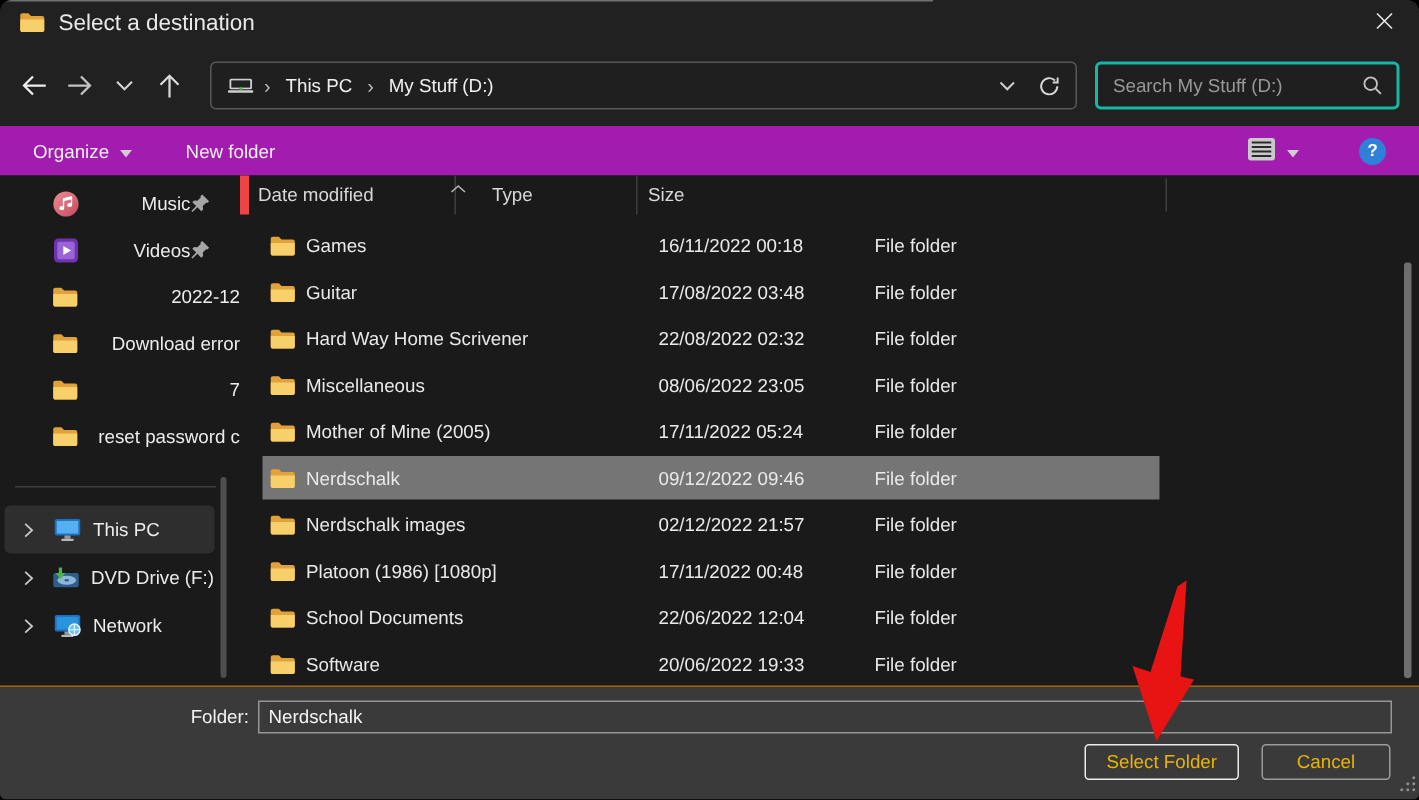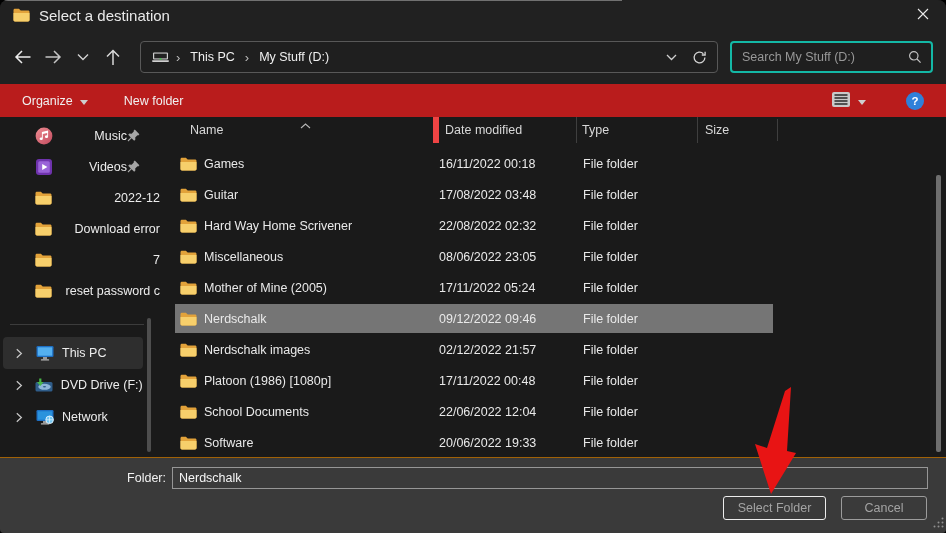--- a/index.html
+++ b/index.html
@@ -24,21 +24,21 @@
   .crumb-sep{color:#bdbdbd;font-size:13px;margin:0 7px;}
   .crumb{background:transparent;border:none;color:#f0f0f0;font-size:12.5px;font-family:inherit;cursor:pointer;padding:2px 3px;}
   .addr-right{margin-left:auto;display:flex;align-items:center;}
   .addr-btn{width:28px;height:28px;background:transparent;border:none;display:flex;align-items:center;justify-content:center;cursor:pointer;}
   .addr-btn.last{margin-right:4px;}
   .searchbox{position:absolute;left:730px;top:11px;width:203px;height:32px;border:2px solid #14b8a6;border-radius:4px;background:#1f1f1f;display:flex;align-items:center;}
   .searchbox input{flex:1;min-width:0;background:transparent;border:none;outline:none;color:#e9e9e9;font-size:12.5px;font-family:inherit;padding-left:10px;}
   .searchbox input::placeholder{color:#989898;}
   .search-ic{margin-right:9px;display:flex;}
   
-  .toolbar{position:absolute;top:84px;left:0;right:0;height:33px;background:#b91c1c;display:flex;align-items:center;padding:0 16px;}
+  .toolbar{position:absolute;top:84px;left:0;right:0;height:33px;background:#a21caf;display:flex;align-items:center;padding:0 16px;}
   .tb-btn{background:transparent;border:none;color:#f0f0f0;font-size:12.5px;font-family:inherit;display:flex;align-items:center;gap:7px;cursor:pointer;padding:4px 6px;}
   .tb-new{margin-left:24px;}
   .tb-right{margin-left:auto;display:flex;align-items:center;}
   .help-btn{margin-left:34px;margin-right:6px;width:18px;height:18px;border-radius:50%;border:none;background:#2f80d9;color:#fff;font-weight:bold;font-size:11.5px;display:flex;align-items:center;justify-content:center;cursor:pointer;font-family:inherit;}
   
   .main{position:absolute;top:117px;left:0;right:0;height:340px;background:#1a1a1a;}
   
   .sidebar{position:absolute;left:0;top:0;width:160px;height:340px;overflow:hidden;text-align:right;}
   .sb-quick{padding-top:3px;}
   .sb-item{height:31px;display:flex;align-items:center;padding-left:34px;cursor:pointer;}
@@ -52,40 +52,40 @@
   .tree-chev{display:flex;margin-left:12px;width:10px;}
   .tree-ic{display:flex;margin-left:10px;width:20px;justify-content:center;}
   .tree-label{margin-left:7px;white-space:nowrap;overflow:hidden;color:#ececec;}
   .sb-scroll{position:absolute;left:147px;top:201px;width:4px;height:134px;background:#4e4e4e;border-radius:2px;cursor:pointer;}
   
   .filelist{position:absolute;left:160px;top:0;width:786px;height:340px;}
   .list-header{position:relative;height:26px;display:flex;color:#d8d8d8;}
   .hcell{display:flex;align-items:center;cursor:pointer;}
   .hc0{width:273px;padding-left:30px;}
   .hc1{width:143px;padding-left:6px;border-left:6px solid #ef4444;}
-  .hc2{width:121px;padding-left:5px;border-left:1px solid #3f3f3f;}
+  .hc2{width:121px;padding-left:24px;border-left:1px solid #3f3f3f;}
   .hc3{width:80px;padding-left:7px;border-left:1px solid #3f3f3f;}
   .hdr-extra-div{position:absolute;left:617px;top:2px;bottom:2px;width:1px;background:#3f3f3f;}
   .sort-chev{position:absolute;left:140px;top:1px;}
   .list-body{margin-top:5px;}
   .row{position:relative;height:31px;display:flex;align-items:center;cursor:pointer;color:#e9e9e9;}
   .row .hl{display:none;}
   .row.selected .hl{display:block;position:absolute;left:15px;width:598px;top:1px;bottom:1px;background:#757575;}
   .cell{position:relative;z-index:1;white-space:nowrap;overflow:hidden;}
   .c0{width:273px;display:flex;align-items:flex-end;padding-left:20px;}
   .c0 .fic{display:flex;margin-right:7px;}
   .c1{width:143px;padding-left:6px;}
   .c2{width:121px;padding-left:7px;}
   .c3{width:80px;padding-left:7px;}
   .list-vscroll{position:absolute;right:5px;top:58px;width:5px;height:277px;background:#6e6e6e;border-radius:2px;cursor:pointer;}
   
   .footer{position:absolute;left:0;right:0;top:457px;height:76px;background:#3a3a3a;border-top:1px solid #a16207;}
   .f-label{position:absolute;left:104px;top:13px;width:62px;text-align:right;color:#f2f2f2;}
   .f-input{position:absolute;left:172px;top:9px;width:756px;height:22px;background:#3a3a3a;border:1px solid #969696;color:#f5f5f5;font-size:12.5px;font-family:inherit;padding:0 6px;outline:none;}
-  .f-btn{position:absolute;top:38px;height:24px;background:#3a3a3a;color:#a3a3a3;font-size:12.5px;font-family:inherit;border-radius:3px;cursor:pointer;}
+  .f-btn{position:absolute;top:38px;height:24px;background:#3a3a3a;color:#eab308;font-size:12.5px;font-family:inherit;border-radius:3px;cursor:pointer;}
   .btn-select{left:723px;width:103px;border:1.6px solid #ececec;}
   .btn-cancel{left:841px;width:86px;border:1px solid #9b9b9b;}
   .grip{position:absolute;right:1px;bottom:1px;}
   
   .overlay{position:absolute;inset:0;z-index:50;pointer-events:none;}
 </style>
 </head>
 <body>
 
 <div class="window">
@@ -324,23 +324,20 @@
           </div>
         </div>
     </aside>
     <div class="sb-scroll"></div>
 
     <section class="filelist">
       <div class="list-header" id="list-header">
         <span class="sort-chev"><svg width="11" height="6" viewBox="0 0 11 6">
               <path d="M1 5L5.5 1 10 5" stroke="#b5b5b5" stroke-width="1.1" fill="none"></path>
             </svg></span>
-        <div class="hcell hc0">
-            <span>Name</span>
-          </div>
           <div class="hcell hc1">
             <span>Date modified</span>
           </div>
           <div class="hcell hc2">
             <span>Type</span>
           </div>
           <div class="hcell hc3">
             <span>Size</span>
           </div>
           <span class="hdr-extra-div"></span>

